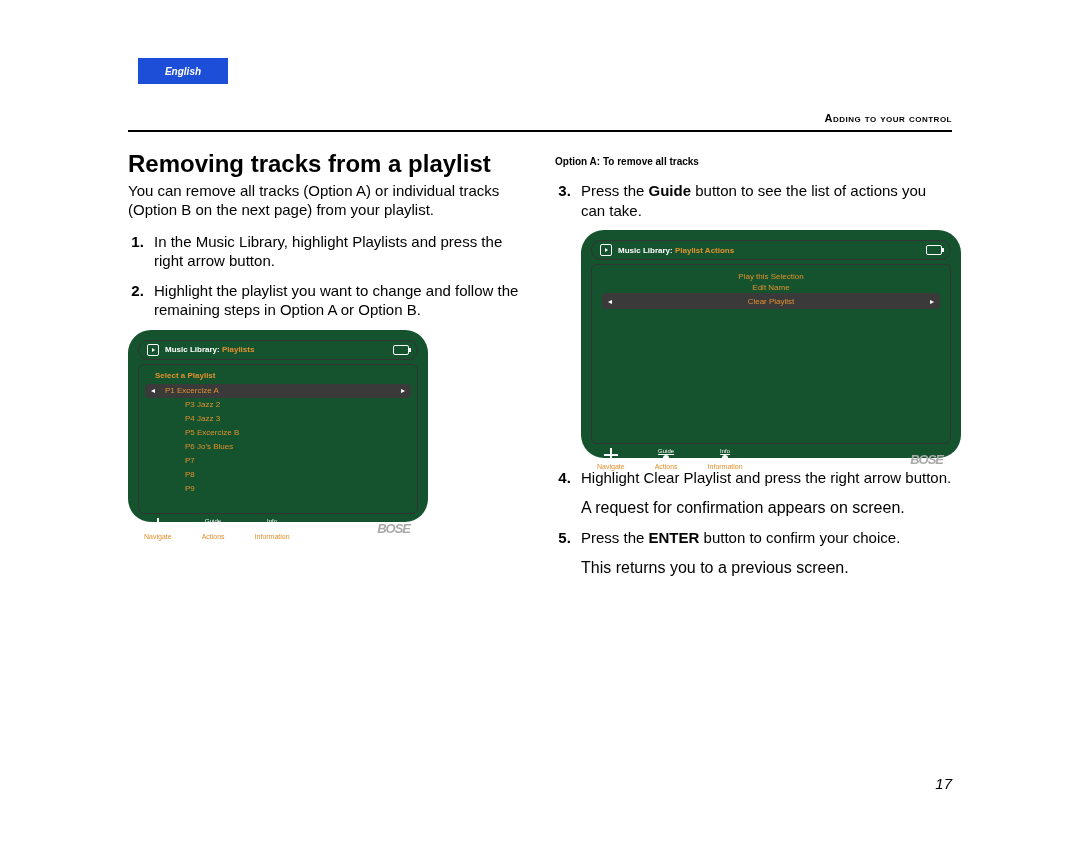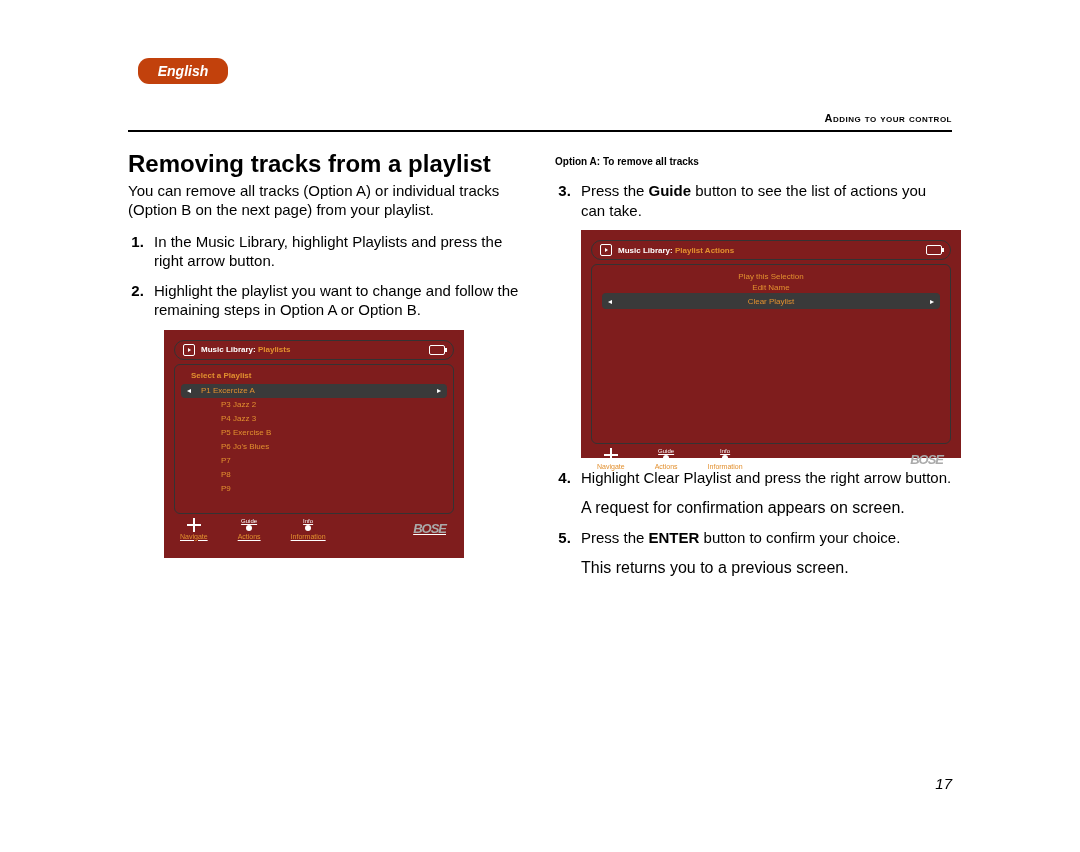--- a/index.html
+++ b/index.html
@@ -16,29 +16,28 @@
     width: 1080px;
     height: 852px;
     box-sizing: border-box;
   }
   .lang-tab {
     position: absolute;
     left: 138px;
     top: 58px;
     width: 90px;
     height: 26px;
-    background: #c2410c;
+    background: #1d4ed8;
     color: #fff;
     font-style: italic;
     font-weight: bold;
-    font-size: 14px;
+    font-size: 10px;
     display: flex;
     align-items: center;
     justify-content: center;
-    border-radius: 11px;
   }
   .section-header {
     position: absolute;
     right: 128px;
     top: 112px;
     font-size: 11px;
     font-weight: bold;
     letter-spacing: 0.5px;
     font-variant: small-caps;
   }
@@ -98,29 +97,29 @@
   .footer-page {
     position: absolute;
     right: 128px;
     bottom: 60px;
     font-style: italic;
     font-size: 15px;
   }
 
   
   .tv-frame {
-    background: #7f1d1d;
-    border-radius: 0;
+    background: #14532d;
+    border-radius: 23px;
     padding: 10px 10px 22px 10px;
     color: #fff;
     font-size: 8px;
     box-sizing: border-box;
     margin: 4px 0 0 0;
   }
-  .tv-frame.w1 { width: 300px; height: 228px; margin-left: 36px; }
+  .tv-frame.w1 { width: 300px; height: 192px; }
   .tv-frame.w2 { width: 380px; height: 228px; }
 
   .tv-hdr {
     display: flex;
     align-items: center;
     border: 1px solid #333;
     border-radius: 10px;
     padding: 3px 8px;
     margin-bottom: 2px;
   }
@@ -274,21 +273,21 @@
             <span class="txt">P1 Excercize A</span>
             <span class="tri-r">▸</span>
           </div>
           <div class="tv-row indent">
               <span class="txt">P3 Jazz 2</span>
             </div>
           <div class="tv-row indent">
               <span class="txt">P4 Jazz 3</span>
             </div>
           <div class="tv-row indent">
-              <span class="txt">P5 Exercise B</span>
+              <span class="txt">P5 Excercize B</span>
             </div>
           <div class="tv-row indent">
               <span class="txt">P6 Jo's Blues</span>
             </div>
           <div class="tv-row indent">
               <span class="txt">P7</span>
             </div>
           <div class="tv-row indent">
               <span class="txt">P8</span>
             </div>

